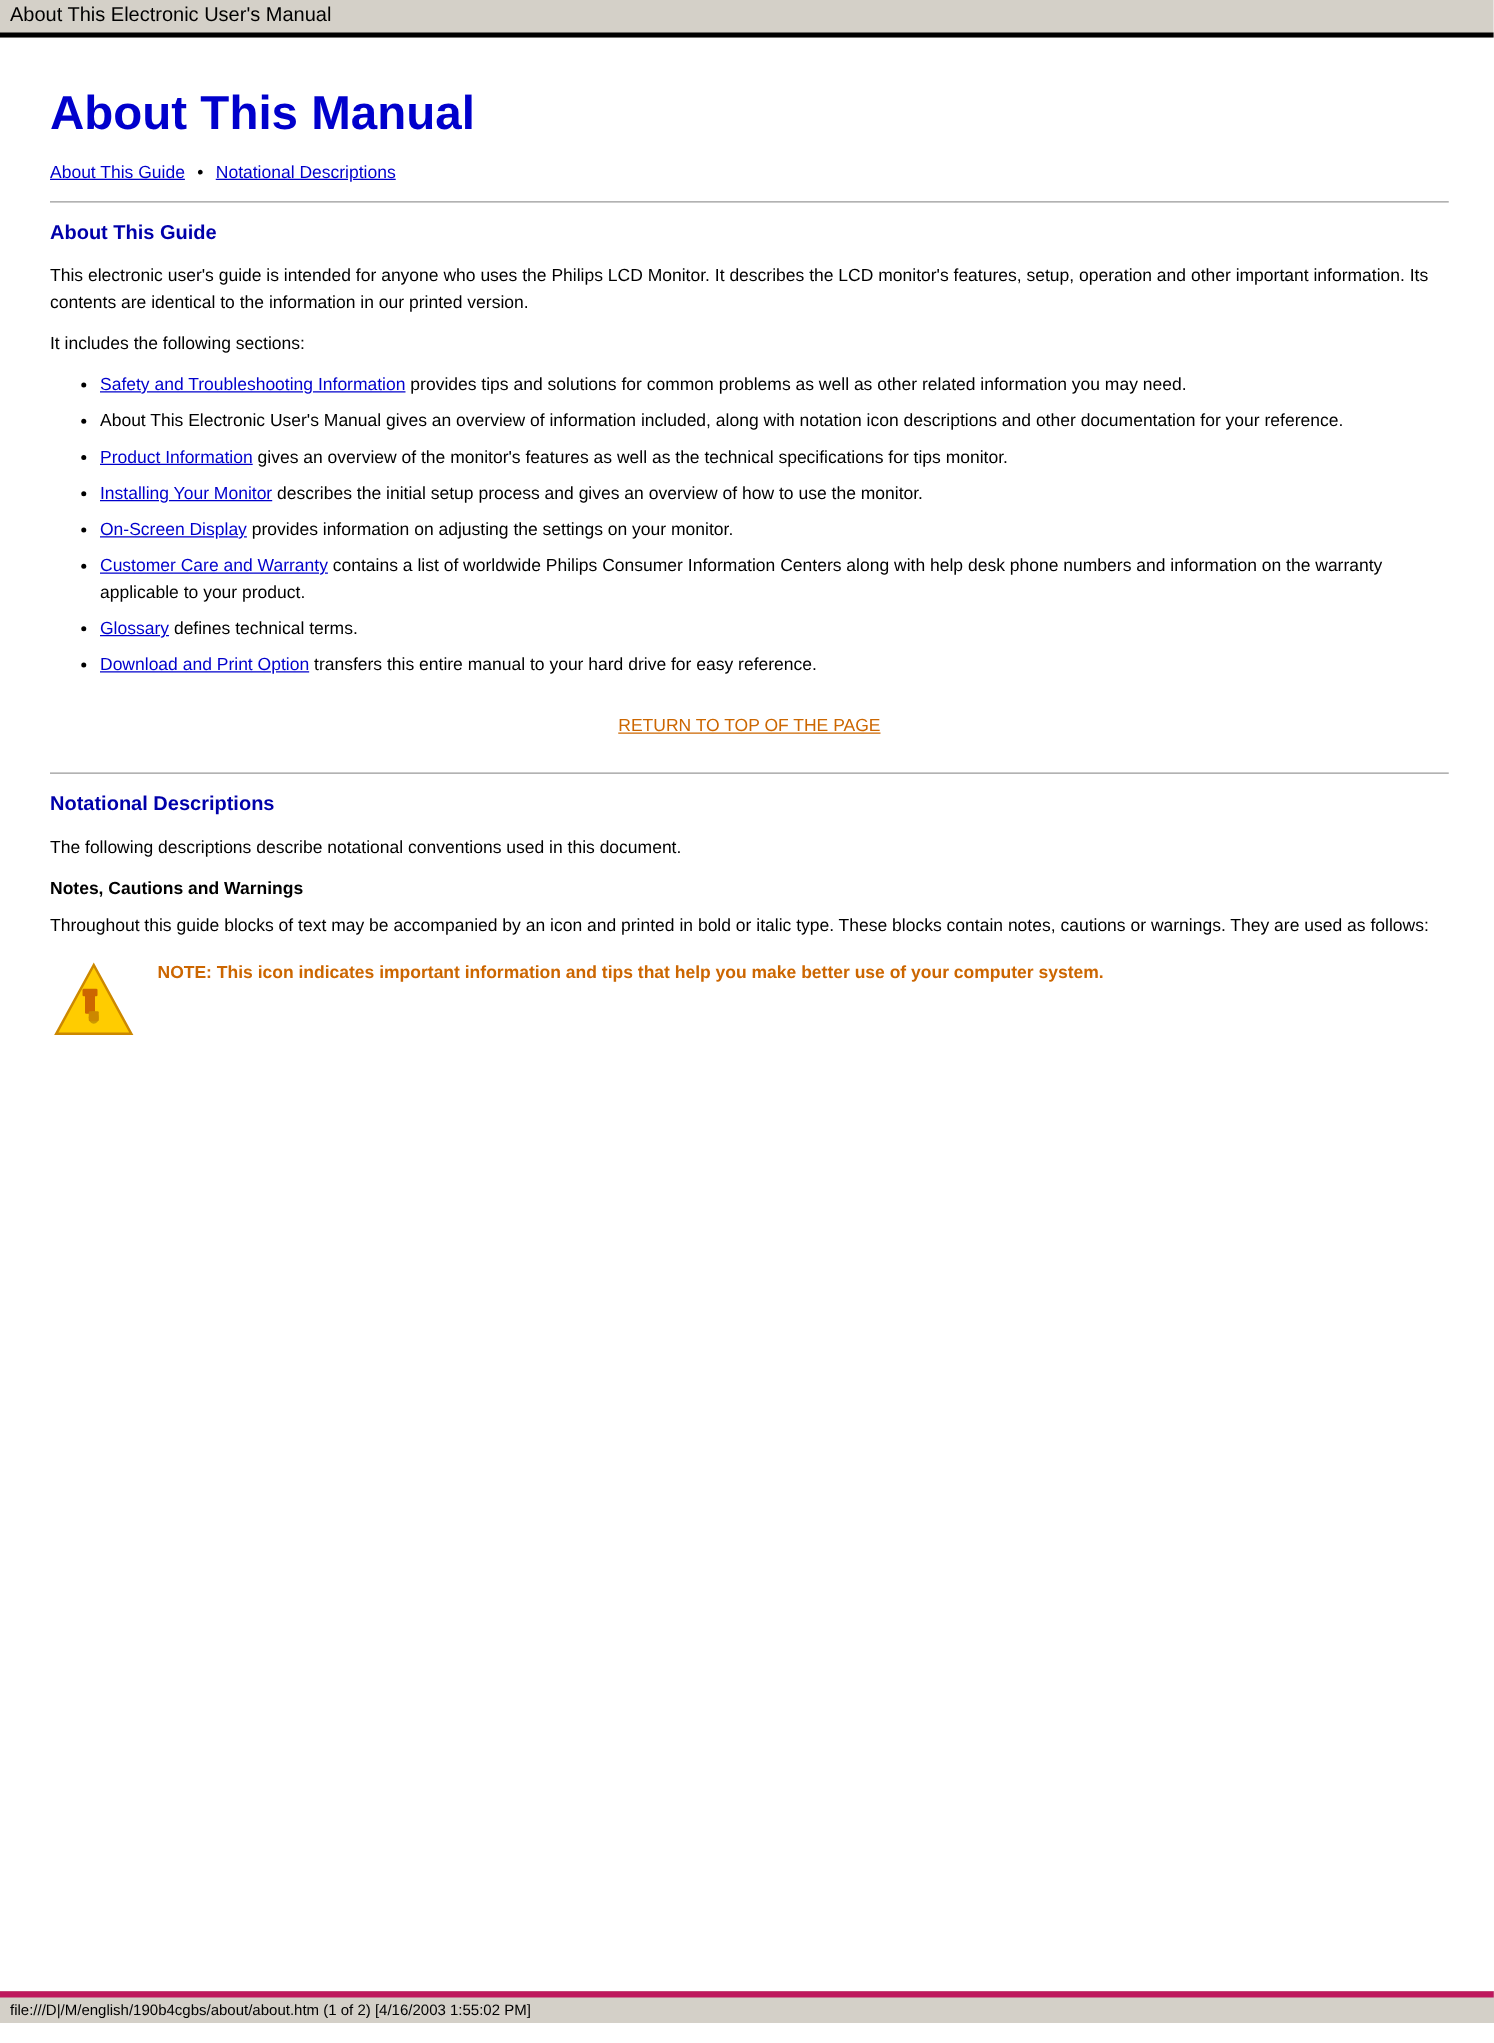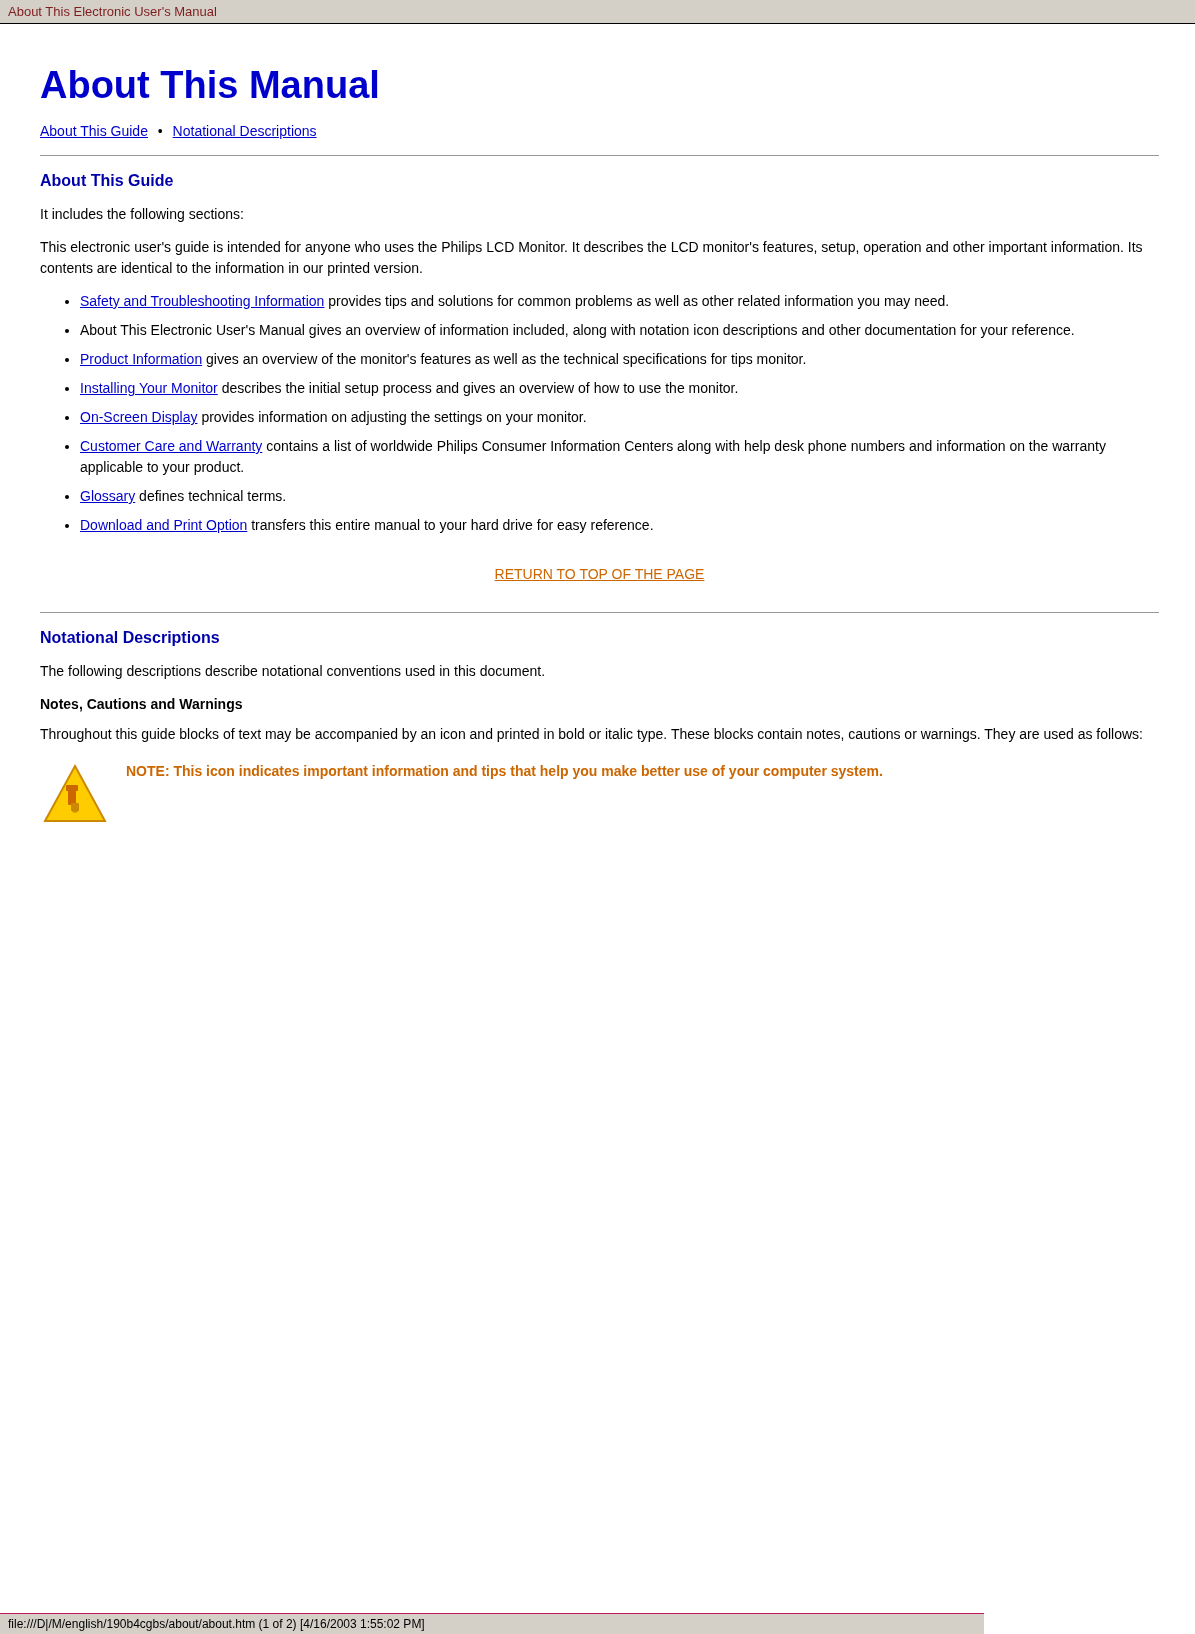--- a/index.html
+++ b/index.html
@@ -14,23 +14,23 @@
       color: #000000;
       background-color: #ffffff;
       padding: 0;
       width: 1195px;
       min-height: 1634px;
     }
 
     .browser-chrome {
       background-color: #d4d0c8;
       padding: 4px 8px;
-      font-size: 13px;
-      color: #7f1d1d;
-      border-bottom: 1px solid #000000;
+      font-size: 16px;
+      color: #000000;
+      border-bottom: 4px solid #000000;
     }
 
     .page-wrapper {
       padding: 20px 36px 60px 40px;
     }
 
     .page-title {
       font-size: 38px;
       font-weight: bold;
       color: #0000cc;
@@ -125,28 +125,28 @@
     .note-text {
       font-size: 14px;
       font-weight: bold;
       color: #cc6600;
       line-height: 1.5;
       text-align: center;
     }
 
     .status-bar {
       position: fixed;
-      bottom: 0;
+      bottom: 16px;
       left: 0;
-      width: 984px;
+      width: 1195px;
       background-color: #d4d0c8;
       padding: 3px 8px;
       font-size: 12px;
       color: #000;
-      border-top: 1px solid #be185d;
+      border-top: 5px solid #be185d;
     }
 
     .dot-separator {
       margin: 0 6px;
     }
   </style>
 </head>
 <body>
 
 <div class="browser-chrome">
@@ -161,23 +161,23 @@
     <a class="link">About This Guide</a>
     <span class="dot-separator">•</span>
     <a class="link">Notational Descriptions</a>
   </div>
 
   <hr class="separator">
 
   <div class="section1">
     <h2 class="section-title">About This Guide</h2>
 
+    <p class="body-text">This electronic user's guide is intended for anyone who uses the Philips LCD Monitor. It describes the LCD monitor's features, setup, operation and other important information. Its contents are identical to the information in our printed version.</p>
+
     <p class="body-text">It includes the following sections:</p>
-
-    <p class="body-text">This electronic user's guide is intended for anyone who uses the Philips LCD Monitor. It describes the LCD monitor's features, setup, operation and other important information. Its contents are identical to the information in our printed version.</p>
 
     <ul class="bullet-list">
       <li>
         <a class="link">Safety and Troubleshooting Information</a><span> provides tips and solutions for common problems as well as other related information you may need.</span>
       </li>
       <li>
         <span>About This Electronic User's Manual gives an overview of information included, along with notation icon descriptions and other documentation for your reference.</span>
       </li>
       <li>
         <a class="link">Product Information</a><span> gives an overview of the monitor's features as well as the technical specifications for tips monitor.</span>

